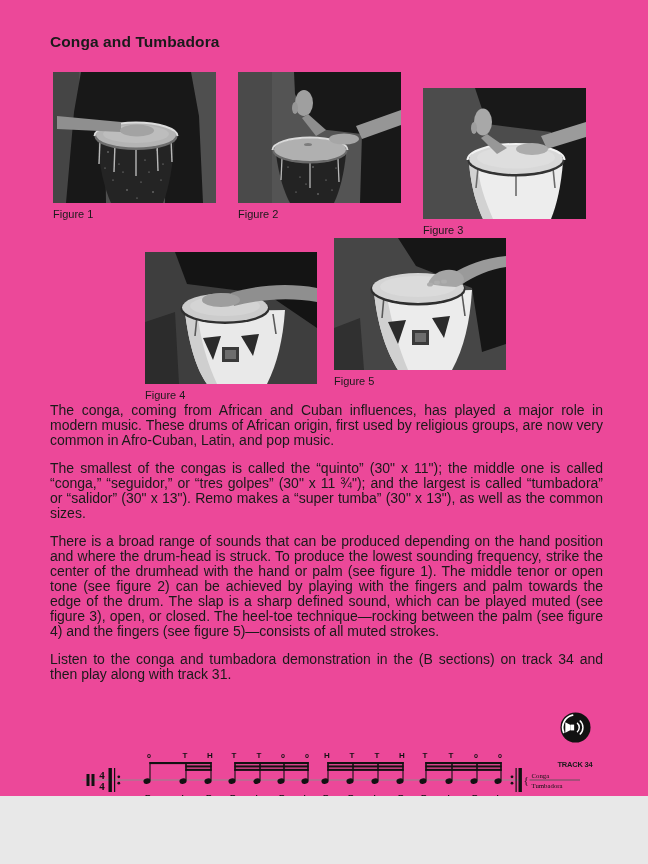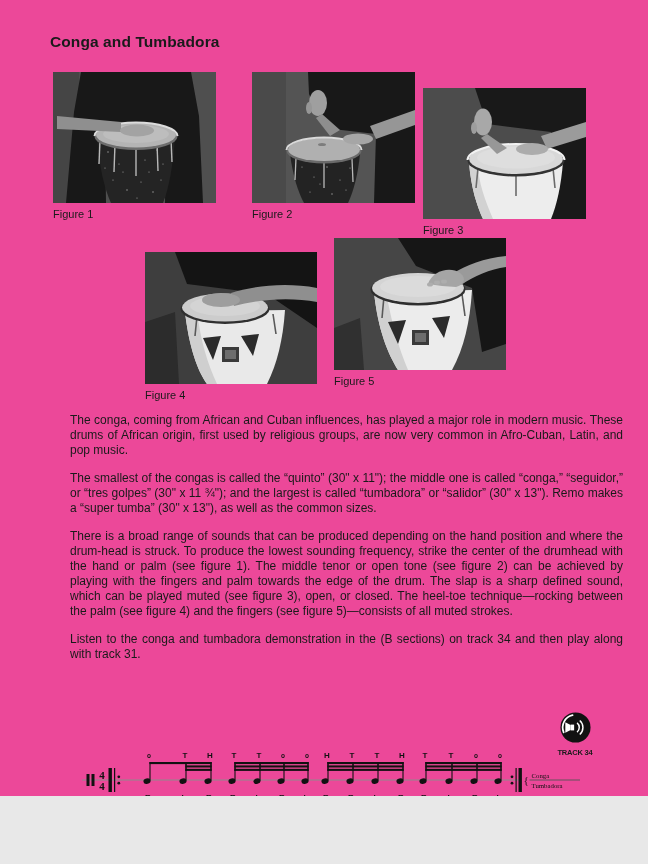--- a/index.html
+++ b/index.html
@@ -10,35 +10,35 @@
     margin:0 auto;
   }
   .page-title {
     position:absolute; left:50px; top:33px;
     font-size:15.5px; font-weight:bold; letter-spacing:0.1px;
   }
   figure { position:absolute; }
   figure svg { display:block; }
   figcaption { font-size:11px; margin-top:5px; color:#1a1a1a; }
   #fig1 { left:53px;  top:72px; }
-  #fig2 { left:252px; top:72px; }
+  #fig2 { left:238px; top:72px; }
   #fig3 { left:423px; top:88px; }
   #fig4 { left:145px; top:252px; }
   #fig5 { left:334px; top:238px; }
   .text-block {
-    position:absolute; left:50px; top:413px; width:553px;
-    font-size:12px; line-height:15px; text-align:justify;margin-left:20px;
+    position:absolute; left:50px; top:403px; width:553px;
+    font-size:14px; line-height:15px; text-align:justify;
   }
   .text-block p { margin:0 0 13px 0; }
   .track-badge {
     position:absolute; left:547px; top:711px; width:56px; text-align:center;
   }
   .track-badge svg { display:block; margin:0 auto; }
   .track-badge .track-label {
-    font-size:7.5px; font-weight:bold; letter-spacing:-0.2px; margin-top:4px;
+    font-size:7.5px; font-weight:bold; letter-spacing:-0.2px; margin-top:16px;
     white-space:nowrap;
   }
   .notation { position:absolute; left:72px; top:748px; width:520px; height:64px; }
   .page-number {
     position:absolute; left:50px; top:812px; font-size:12.5px; font-weight:normal;
   }
 </style>
 </head>
 <body>
 

